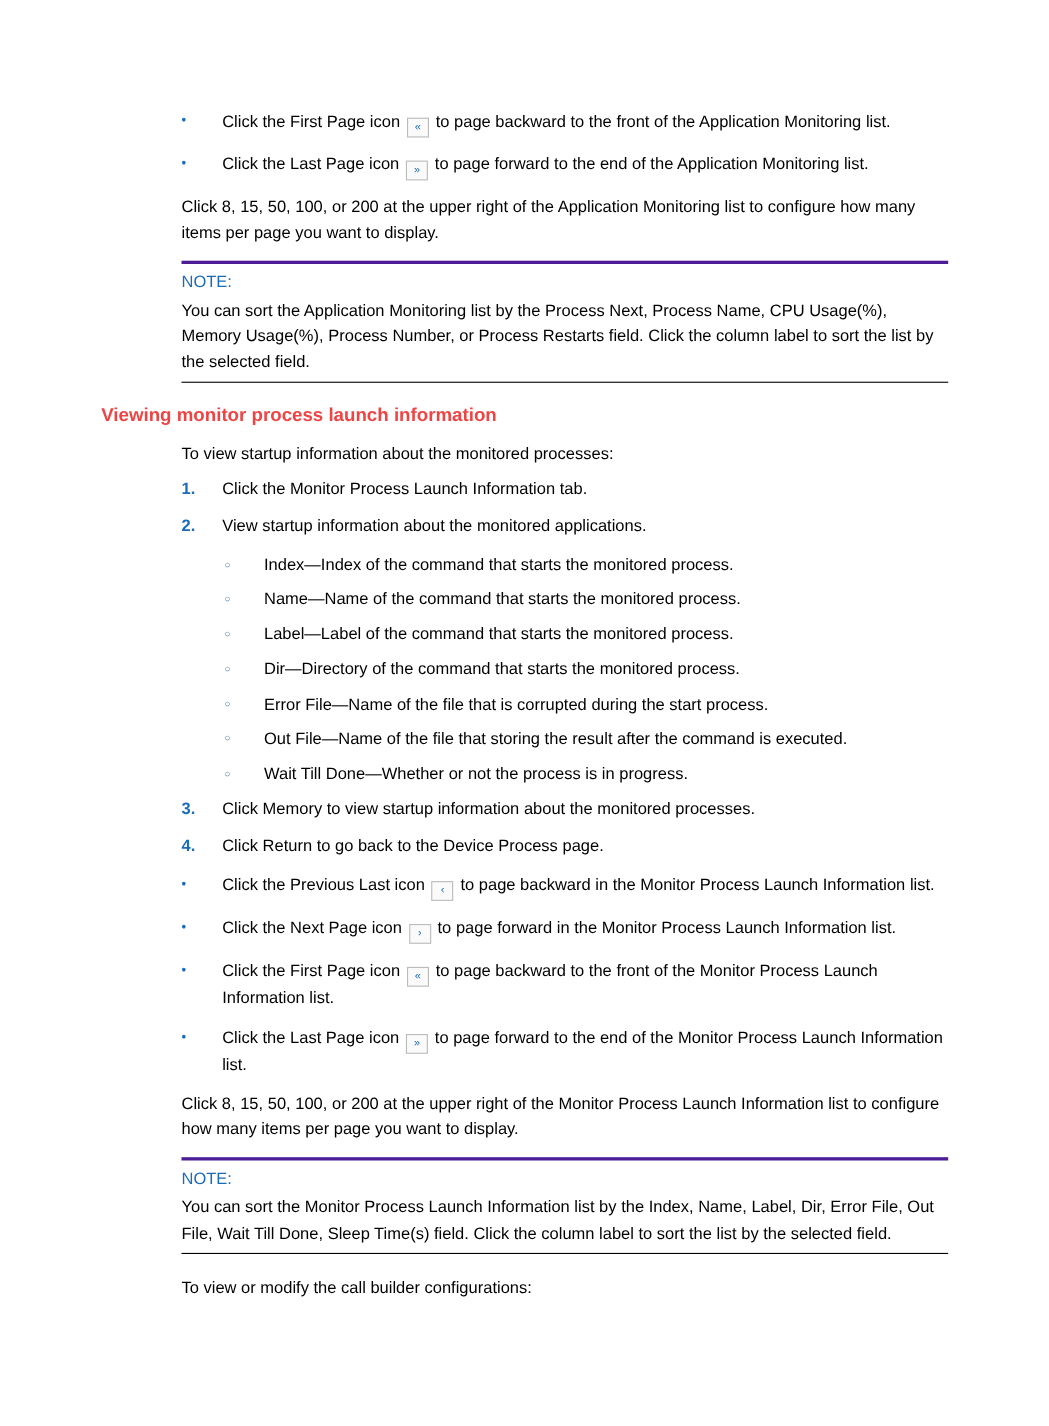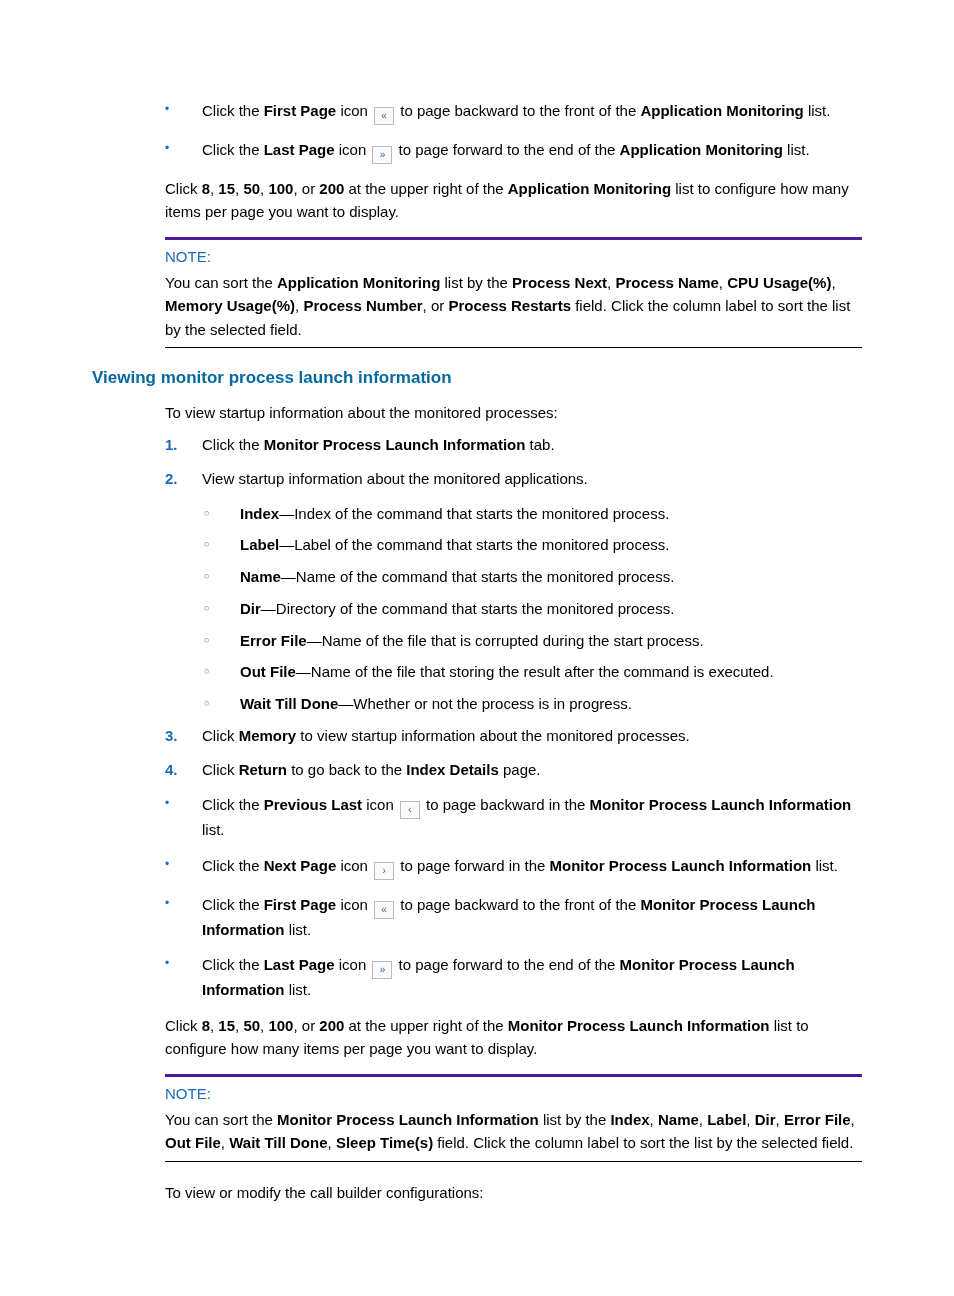--- a/index.html
+++ b/index.html
@@ -77,39 +77,39 @@
     margin-bottom: 20px;
   }
   .note-label {
     color: #1a6bb8;
     margin-bottom: 6px;
   }
   .note-body {
     line-height: 1.55;
   }
   .h3 {
-    color: #0369a1;
+    color: #ef4444;
     font-size: 17px;
     font-weight: bold;
     margin: 18px 0 14px 0;
   }
   .icon-box {
     display: inline-block;
     width: 18px;
     height: 16px;
     border: 1px solid #bbb;
     background: #fafafa;
     vertical-align: -3px;
     text-align: center;
     line-height: 15px;
     font-size: 10px;
     color: #1a6bb8;
     margin: 0 2px;
   }
-  b { font-weight: bold; }
+  b { font-weight: normal; }
 </style>
 </head>
 <body>
 
 <div class="page">
 
   <div class="bullet-list" id="bullets_top">
       <div class="bullet-item">Click the <b>First Page</b> icon <span class="icon-box">«</span> to page backward to the front of the <b>Application Monitoring</b> list.</div>
       <div class="bullet-item">Click the <b>Last Page</b> icon <span class="icon-box">»</span> to page forward to the end of the <b>Application Monitoring</b> list.</div>
     </div>
@@ -123,30 +123,30 @@
 
   <div class="h3">Viewing monitor process launch information</div>
   <div class="para-tight">To view startup information about the monitored processes:</div>
 
   <div id="section1_steps">
       <div class="num-item"><span class="num">1.</span>Click the <b>Monitor Process Launch Information</b> tab.</div>
       <div class="num-item"><span class="num">2.</span>View startup information about the monitored applications.</div>
     </div>
   <div id="section1_fields">
       <div class="sub-bullet-item"><b>Index</b>—Index of the command that starts the monitored process.</div>
+      <div class="sub-bullet-item"><b>Name</b>—Name of the command that starts the monitored process.</div>
       <div class="sub-bullet-item"><b>Label</b>—Label of the command that starts the monitored process.</div>
-      <div class="sub-bullet-item"><b>Name</b>—Name of the command that starts the monitored process.</div>
       <div class="sub-bullet-item"><b>Dir</b>—Directory of the command that starts the monitored process.</div>
       <div class="sub-bullet-item"><b>Error File</b>—Name of the file that is corrupted during the start process.</div>
       <div class="sub-bullet-item"><b>Out File</b>—Name of the file that storing the result after the command is executed.</div>
       <div class="sub-bullet-item"><b>Wait Till Done</b>—Whether or not the process is in progress.</div>
     </div>
   <div id="section1_steps2">
       <div class="num-item"><span class="num">3.</span>Click <b>Memory</b> to view startup information about the monitored processes.</div>
-      <div class="num-item"><span class="num">4.</span>Click <b>Return</b> to go back to the <b>Index Details</b> page.</div>
+      <div class="num-item"><span class="num">4.</span>Click <b>Return</b> to go back to the <b>Device Process</b> page.</div>
     </div>
 
 
   <div class="bullet-list" id="nav_bullets">
       <div class="bullet-item">Click the <b>Previous Last</b> icon <span class="icon-box">‹</span> to page backward in the <b>Monitor Process Launch Information</b> list.</div>
       <div class="bullet-item">Click the <b>Next Page</b> icon <span class="icon-box">›</span> to page forward in the <b>Monitor Process Launch Information</b> list.</div>
       <div class="bullet-item">Click the <b>First Page</b> icon <span class="icon-box">«</span> to page backward to the front of the <b>Monitor Process Launch Information</b> list.</div>
       <div class="bullet-item">Click the <b>Last Page</b> icon <span class="icon-box">»</span> to page forward to the end of the <b>Monitor Process Launch Information</b> list.</div>
     </div>
 

